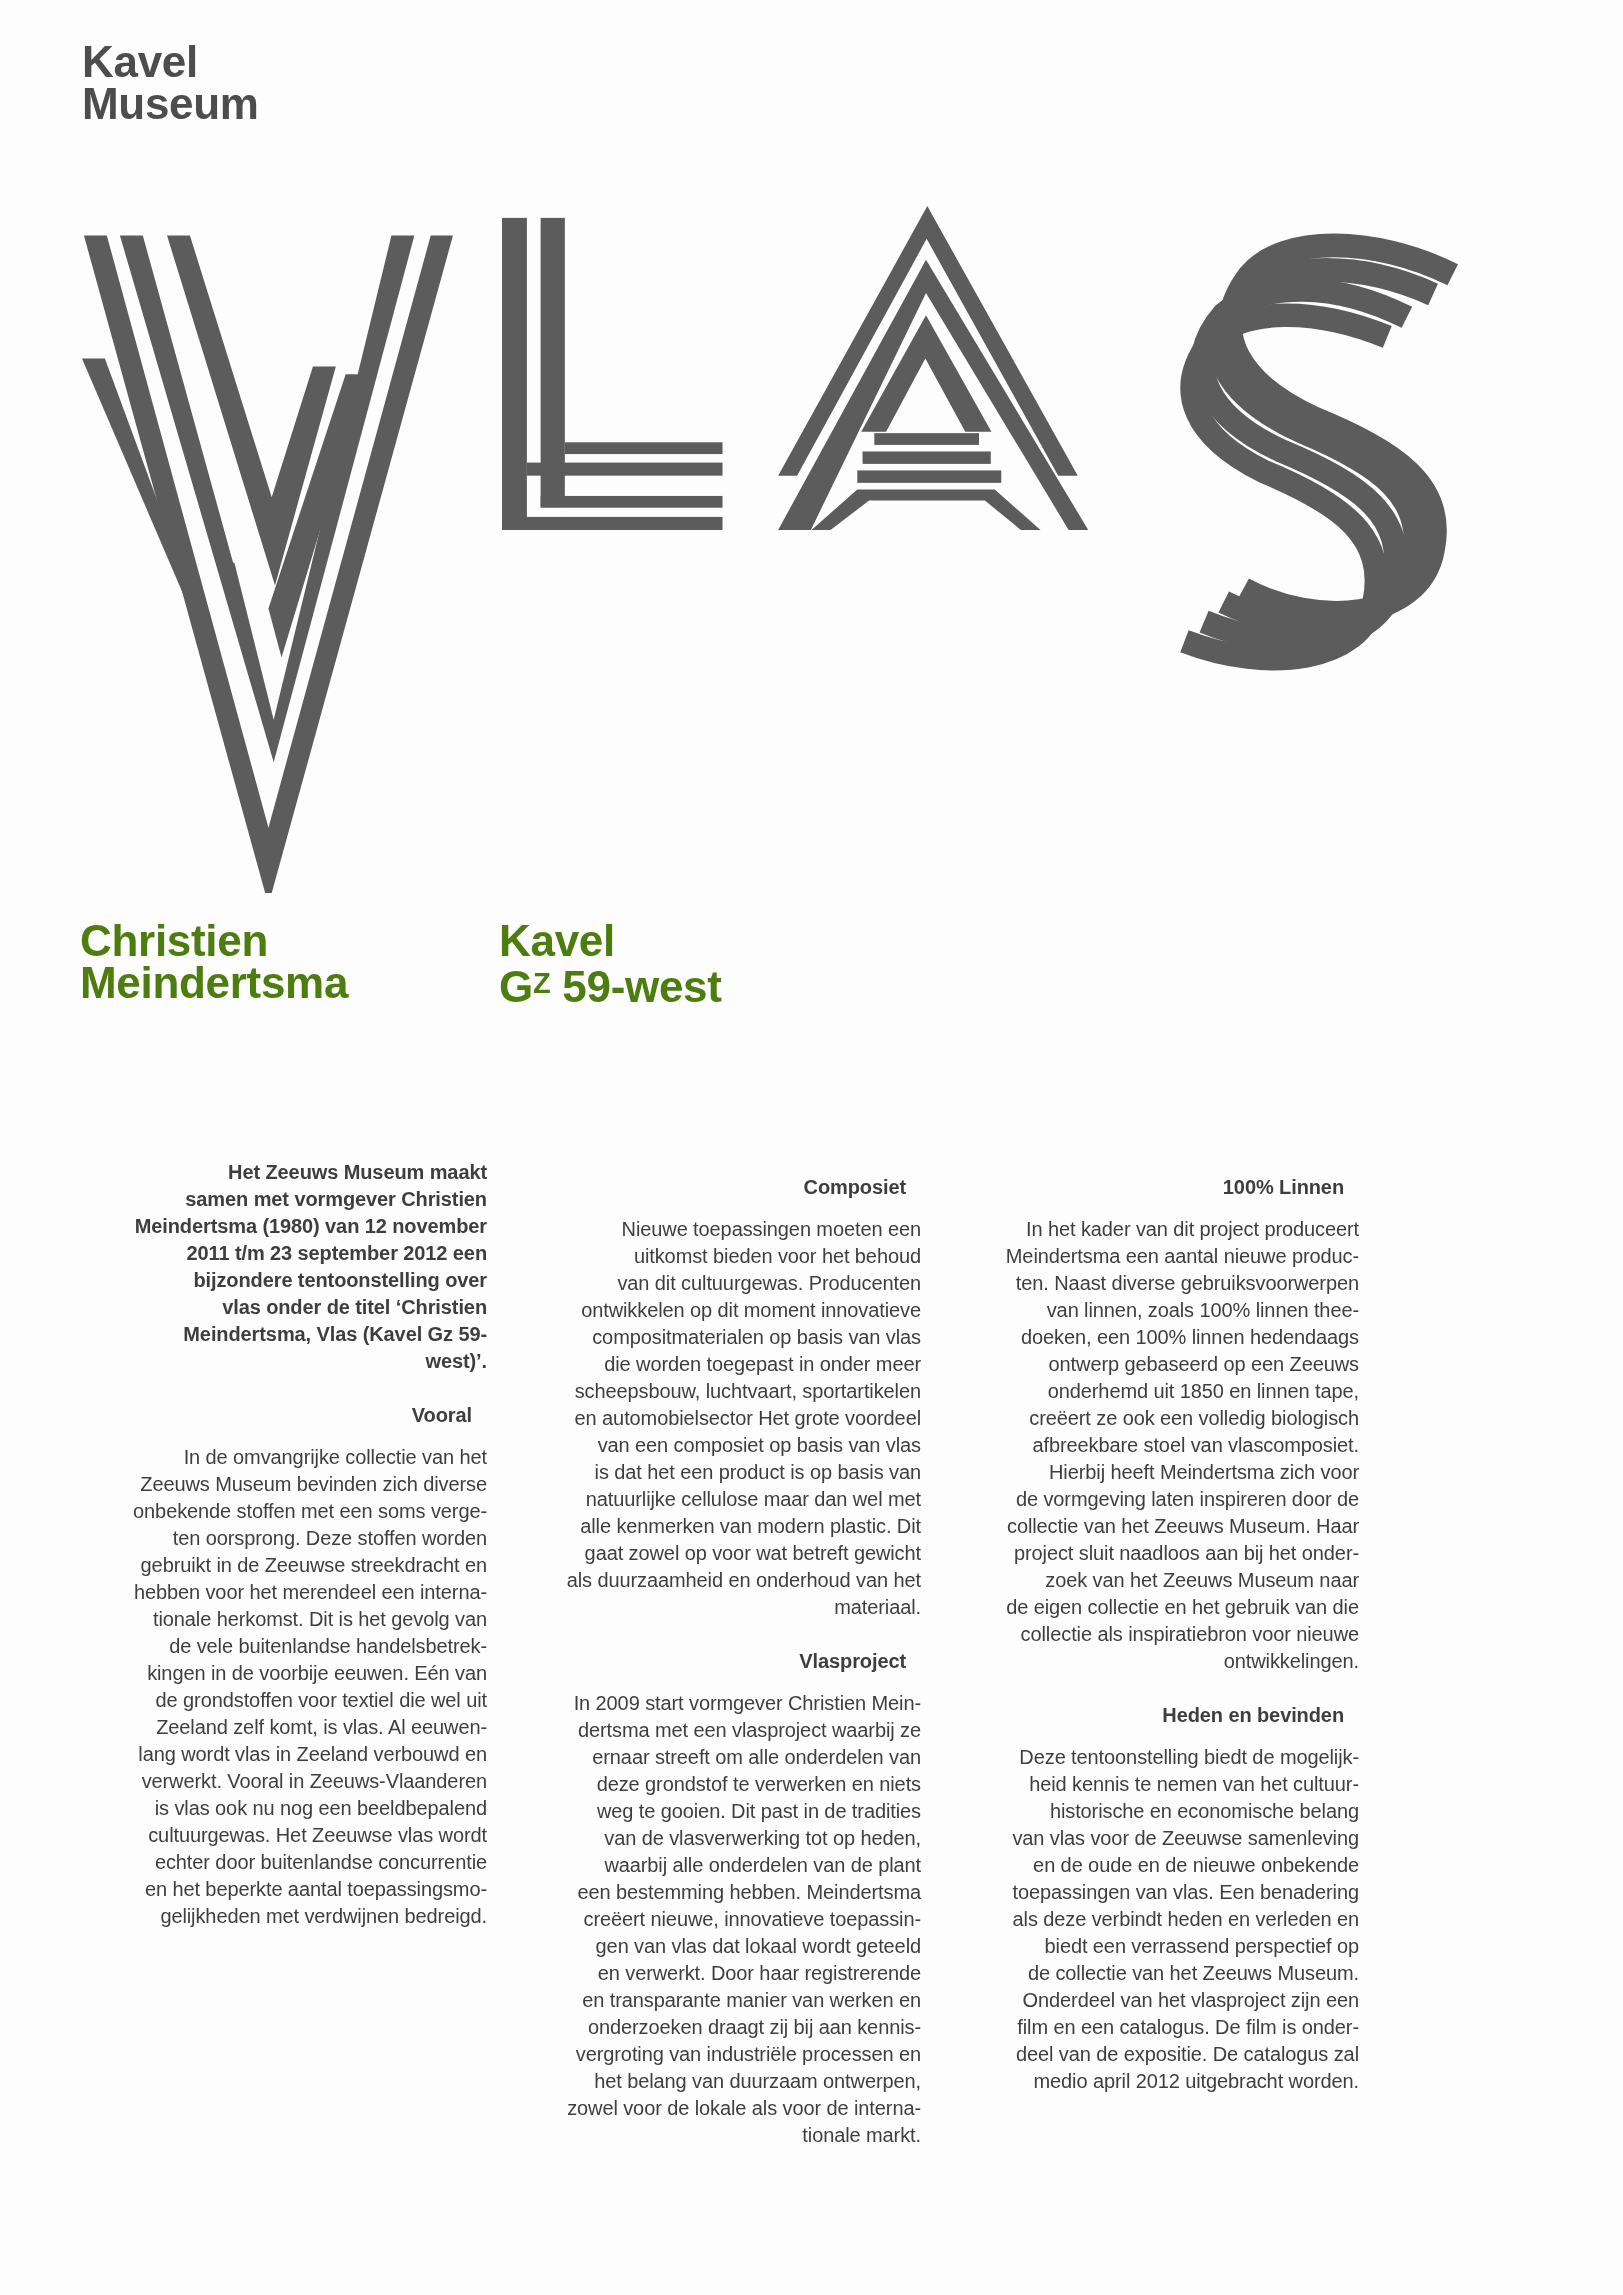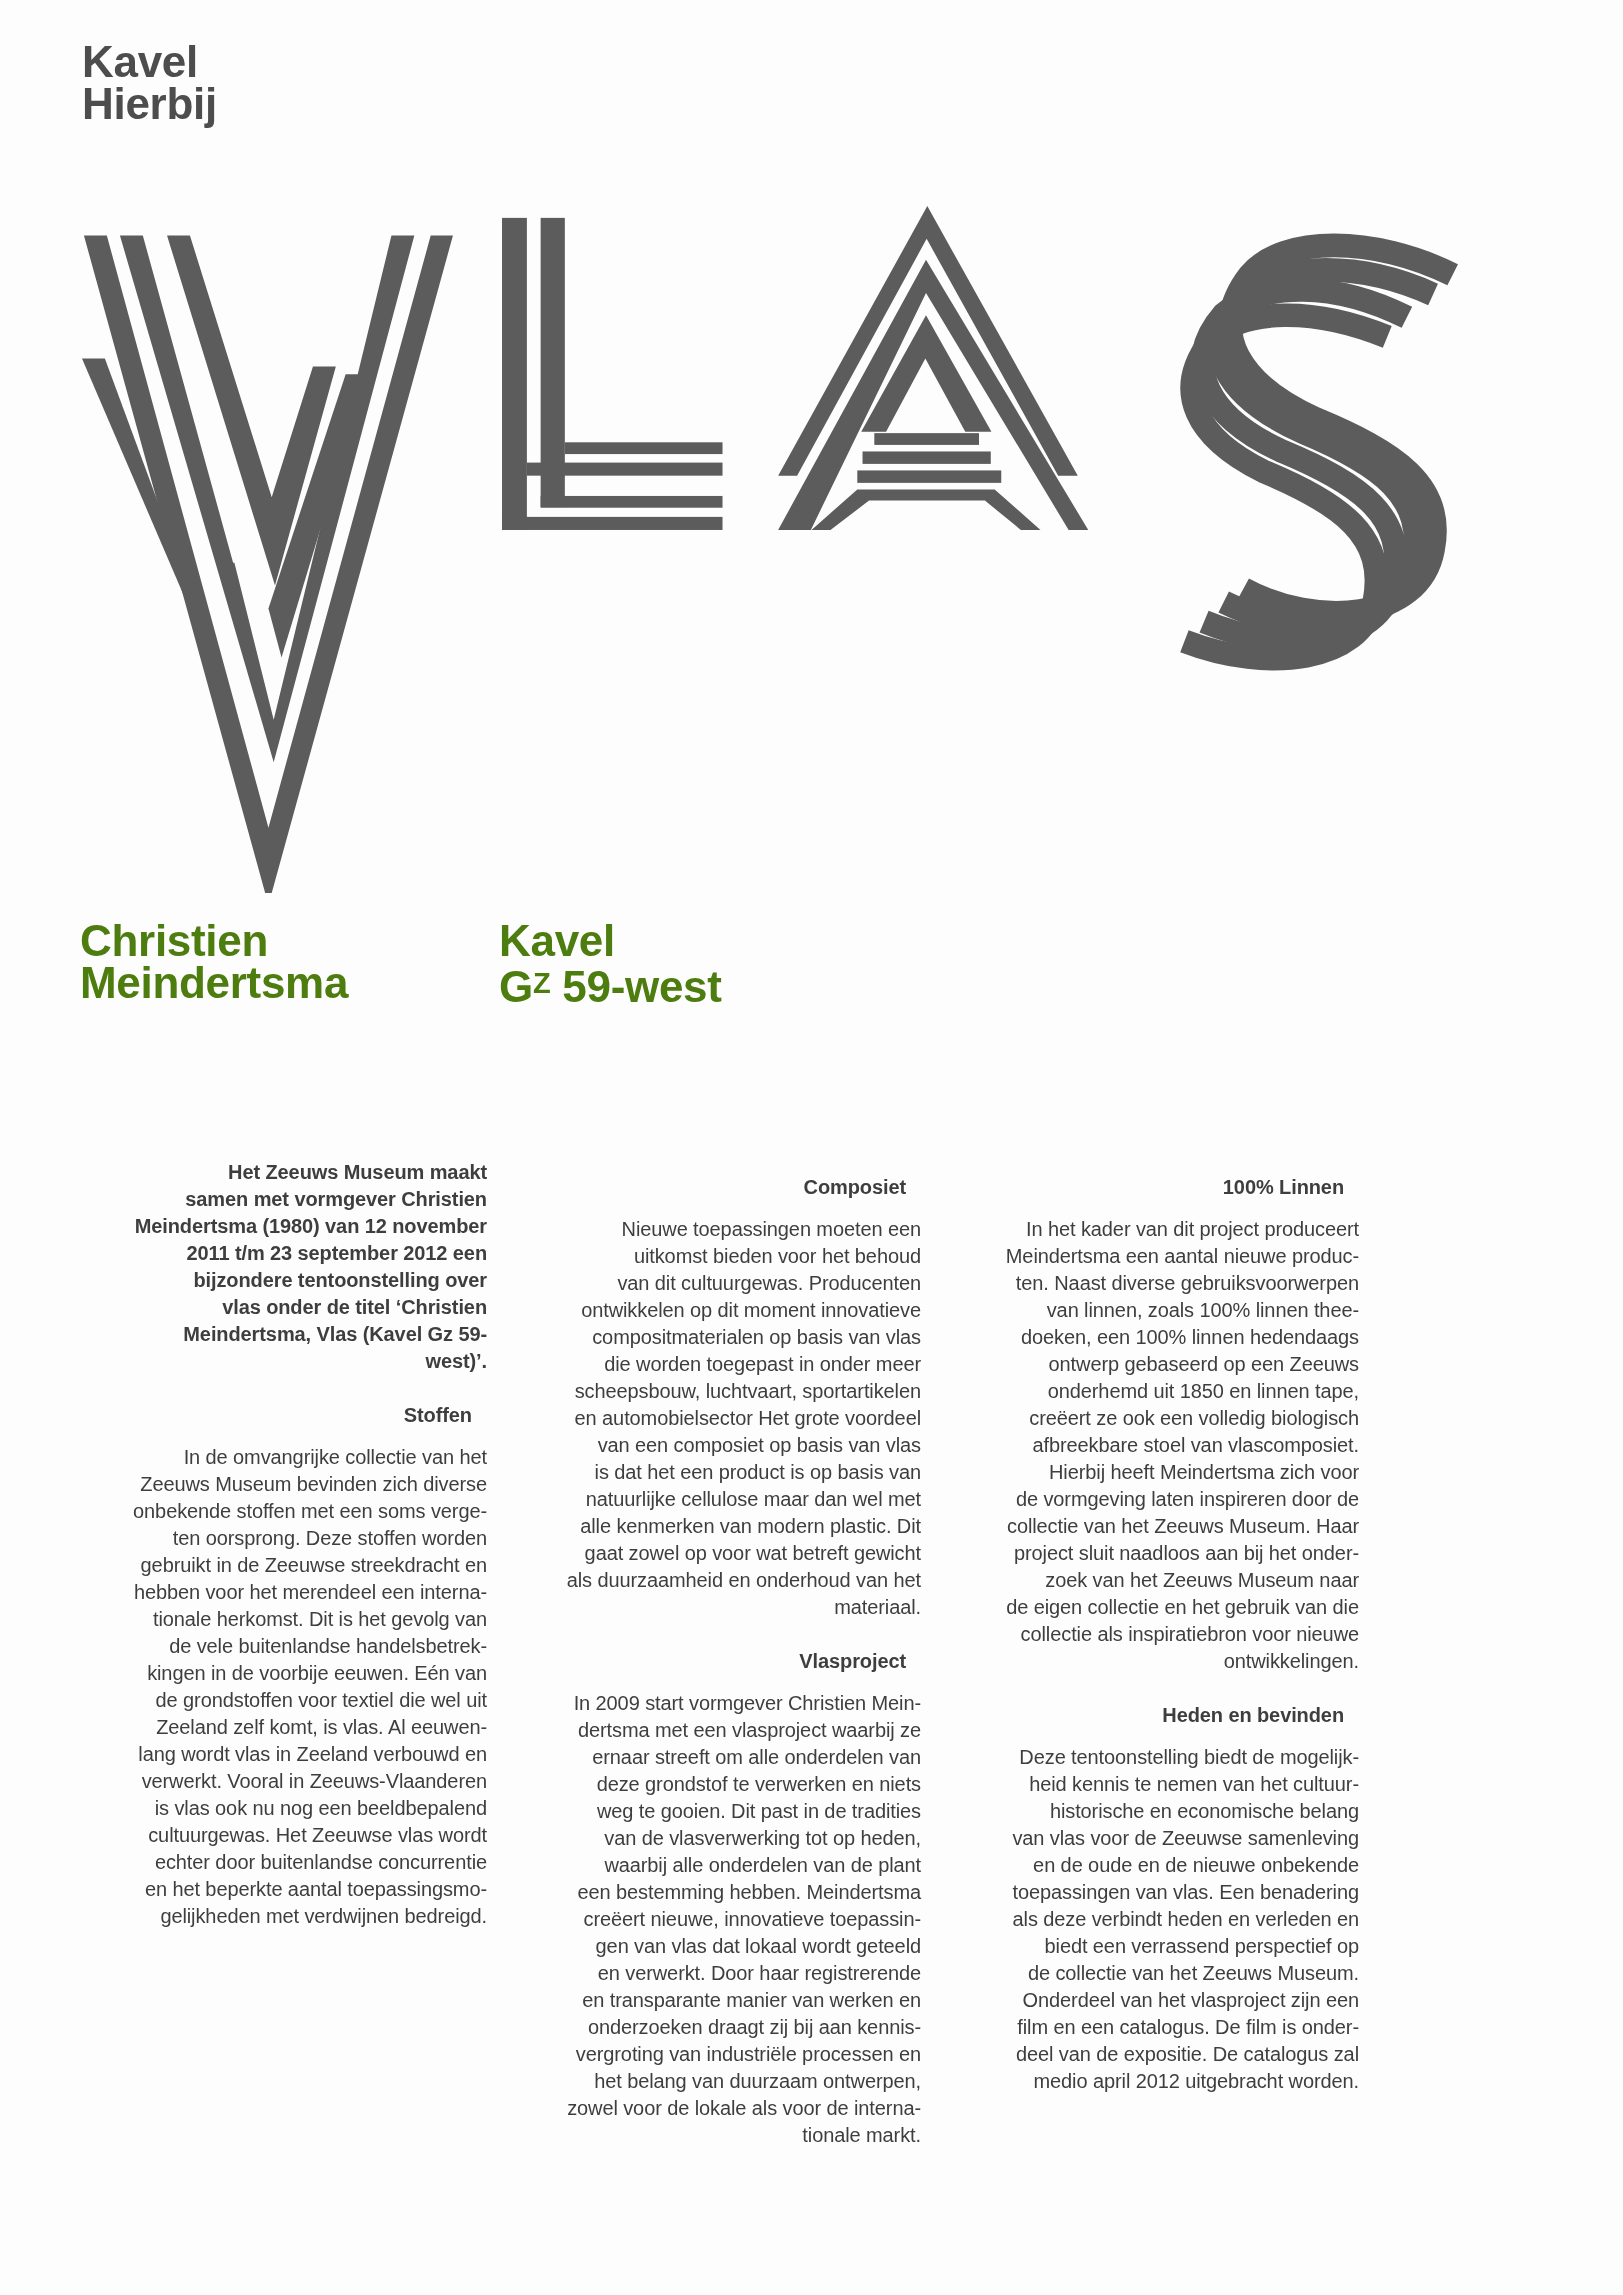--- a/index.html
+++ b/index.html
@@ -45,21 +45,21 @@
     font-weight: bold; padding-left: 41px;
   }
   .section p { margin: 0; white-space: pre-line; }
   .lead span { white-space: pre-line; }
 </style>
 </head>
 <body>
 
 <div class="brand">
   <div>Kavel</div>
-  <div>Hierbij</div>
+  <div>Museum</div>
 </div>
 
 <svg id="vlas-art" viewBox="0 0 2480 1400" xmlns="http://www.w3.org/2000/svg">
   <g id="letter-v">
       <polygon points="128,360 163,360 410,1265 658,360 692,360 415,1365 405,1365" fill="#5c5c5c"></polygon>
       <polygon points="183,360 218,360 356,860 358,860 418,1100 598,360 633,360 418,1165" fill="#5c5c5c"></polygon>
       <polygon points="125,548 160,548 362,1095 360,1095" fill="#5c5c5c"></polygon>
       <polygon points="255,360 290,360 415,760 478,560 513,560 420,895" fill="#5c5c5c"></polygon>
       <polygon points="528,572 561,572 430,1005 410,930" fill="#5c5c5c"></polygon>
     </g>
@@ -100,21 +100,21 @@
 <div class="col c1">
   <div class="lead"><span>Het Zeeuws Museum maakt
 samen met vormgever Christien
 Meindertsma (1980) van 12 november
 2011 t/m 23 september 2012 een
 bijzondere tentoonstelling over
 vlas onder de titel ‘Christien
 Meindertsma, Vlas (Kavel Gz 59-
 west)’.</span></div>
   <div class="section">
-    <h3>Stoffen</h3>
+    <h3>Vooral</h3>
     <p>In de omvangrijke collectie van het
 Zeeuws Museum bevinden zich diverse
 onbekende stoffen met een soms verge-
 ten oorsprong. Deze stoffen worden
 gebruikt in de Zeeuwse streekdracht en
 hebben voor het merendeel een interna-
 tionale herkomst. Dit is het gevolg van
 de vele buitenlandse handelsbetrek-
 kingen in de voorbije eeuwen. Eén van
 de grondstoffen voor textiel die wel uit

